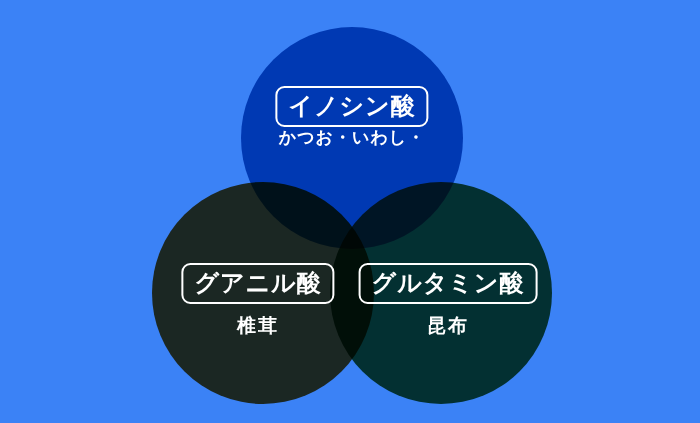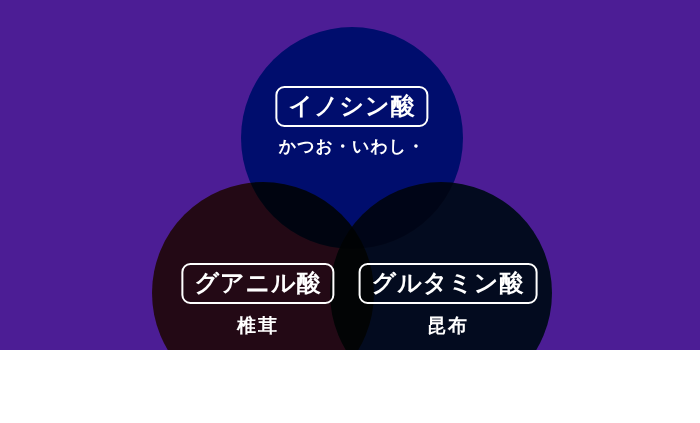--- a/index.html
+++ b/index.html
@@ -4,22 +4,22 @@
 <style>
   html, body {
     margin: 0;
     padding: 0;
     background: #ffffff;
     font-family: "Liberation Sans", "DejaVu Sans", sans-serif;
   }
   .stage {
     position: relative;
     width: 700px;
-    height: 350px;
-    background: #4c1d95;
+    height: 423px;
+    background: #3b82f6;
     overflow: hidden;
     isolation: isolate;
   }
   .circle {
     position: absolute;
     width: 222px;
     height: 222px;
     border-radius: 50%;
     mix-blend-mode: multiply;
     z-index: 1;
@@ -44,21 +44,20 @@
   .badge {
     display: inline-block;
     border: 2px solid #ffffff;
     border-radius: 9px;
     padding: 4px 11px;
     font-size: 24px;
     line-height: 1.2;
     letter-spacing: 1px;
   }
   .sub-top {
-    margin-top: 9px;
     font-size: 17px;
     line-height: 1.3;
     letter-spacing: 1px;
   }
   .sub-bottom {
     margin-top: 9px;
     font-size: 19px;
     letter-spacing: 2px;
   }
 </style>

